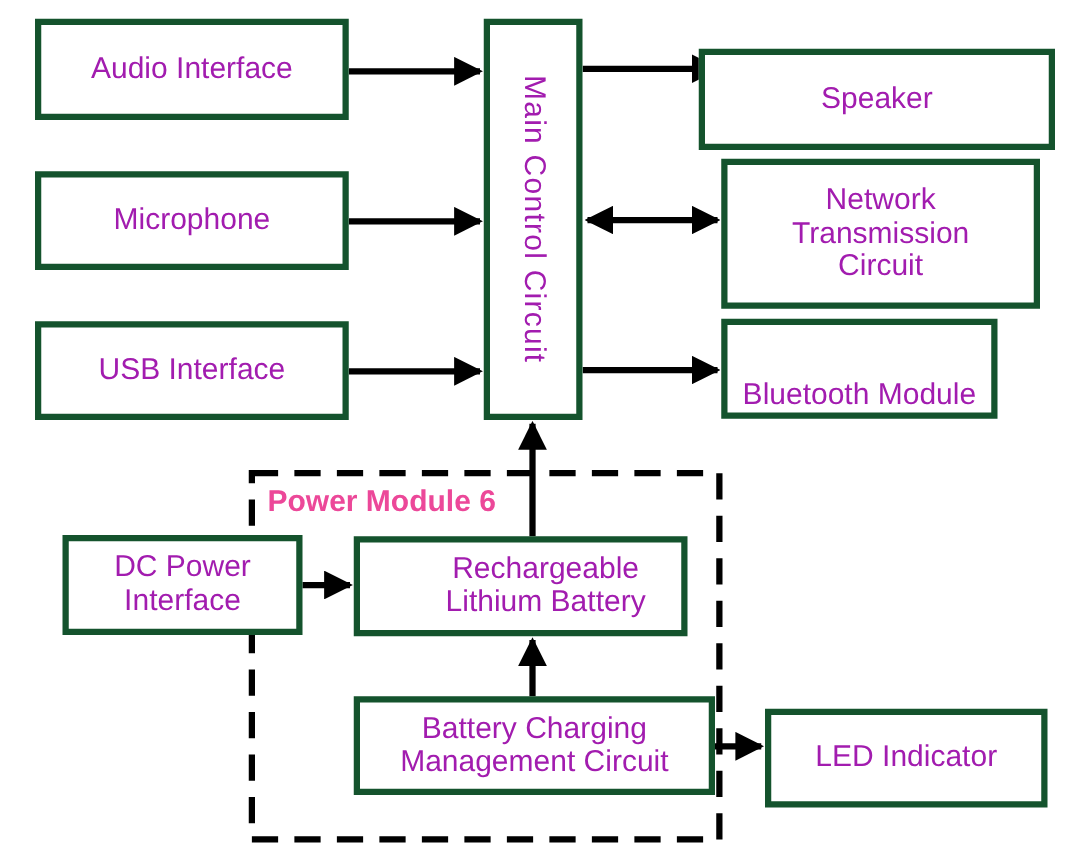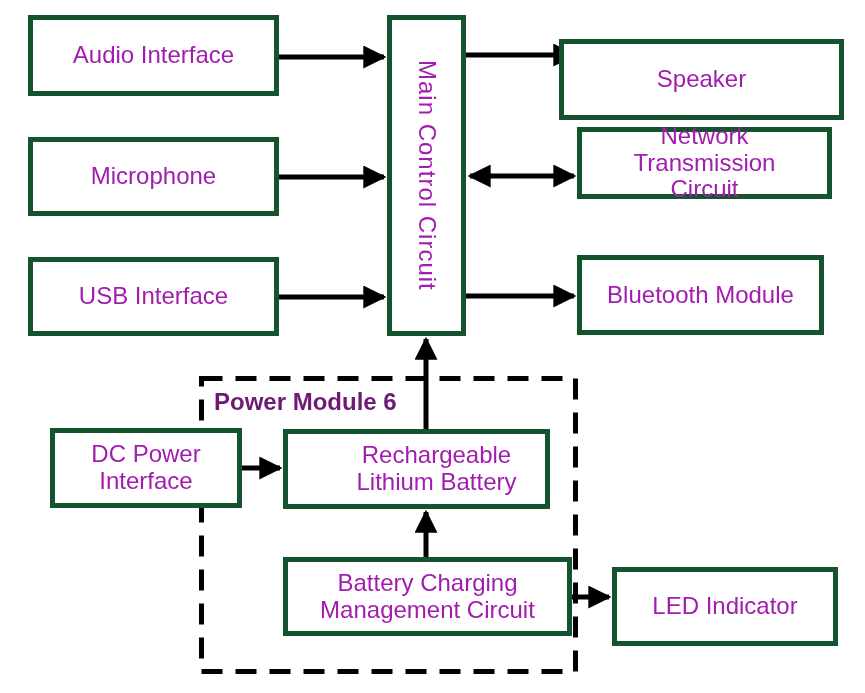--- a/index.html
+++ b/index.html
@@ -35,38 +35,38 @@
     font-size: 24px;
     line-height: 1.12;
     white-space: pre-line;
     z-index: 2;
   }
   #node-audio      { left: 28px;  top: 15px;  width: 251px; height: 81px; }
   #node-microphone { left: 28px;  top: 137px; width: 251px; height: 79px; }
   #node-usb        { left: 28px;  top: 257px; width: 251px; height: 79px; }
   #node-main       { left: 387px; top: 15px;  width: 79px;  height: 321px; }
   #node-speaker    { left: 559px; top: 15px;  width: 285px; height: 81px; margin-top: 24px; }
-  #node-network    { left: 577px; top: 127px; width: 255px; height: 72px; }
-  #node-bluetooth  { left: 577px; top: 255px; width: 247px; height: 80px; }
+  #node-network    { left: 577px; top: 127px; width: 255px; height: 120px; }
+  #node-bluetooth  { left: 577px; top: 255px; width: 221px; height: 80px; align-items: flex-end; }
   #node-dc         { left: 26px;  top: 428px; width: 192px; height: 80px; margin-left: 24px; }
   #node-recharge   { left: 283px; top: 429px; width: 267px; height: 80px; padding-left: 40px; }
   #node-charging   { left: 283px; top: 557px; width: 289px; height: 79px; }
   #node-led        { left: 612px; top: 567px; width: 226px; height: 79px; }
   #node-main .vertical-label {
     writing-mode: vertical-rl;
     text-orientation: mixed;
     letter-spacing: 1px;
   }
   .group-label {
     position: absolute;
     left: 214px;
     top: 388px;
     font-weight: bold;
     font-size: 24px;
-    color: #701a75;
+    color: #ec4899;
     z-index: 2;
     white-space: nowrap;
   }
 </style>
 </head>
 <body>
 
 <div class="canvas">
 
   <svg class="wires" width="865" height="693" viewBox="0 0 865 693" aria-hidden="true">

